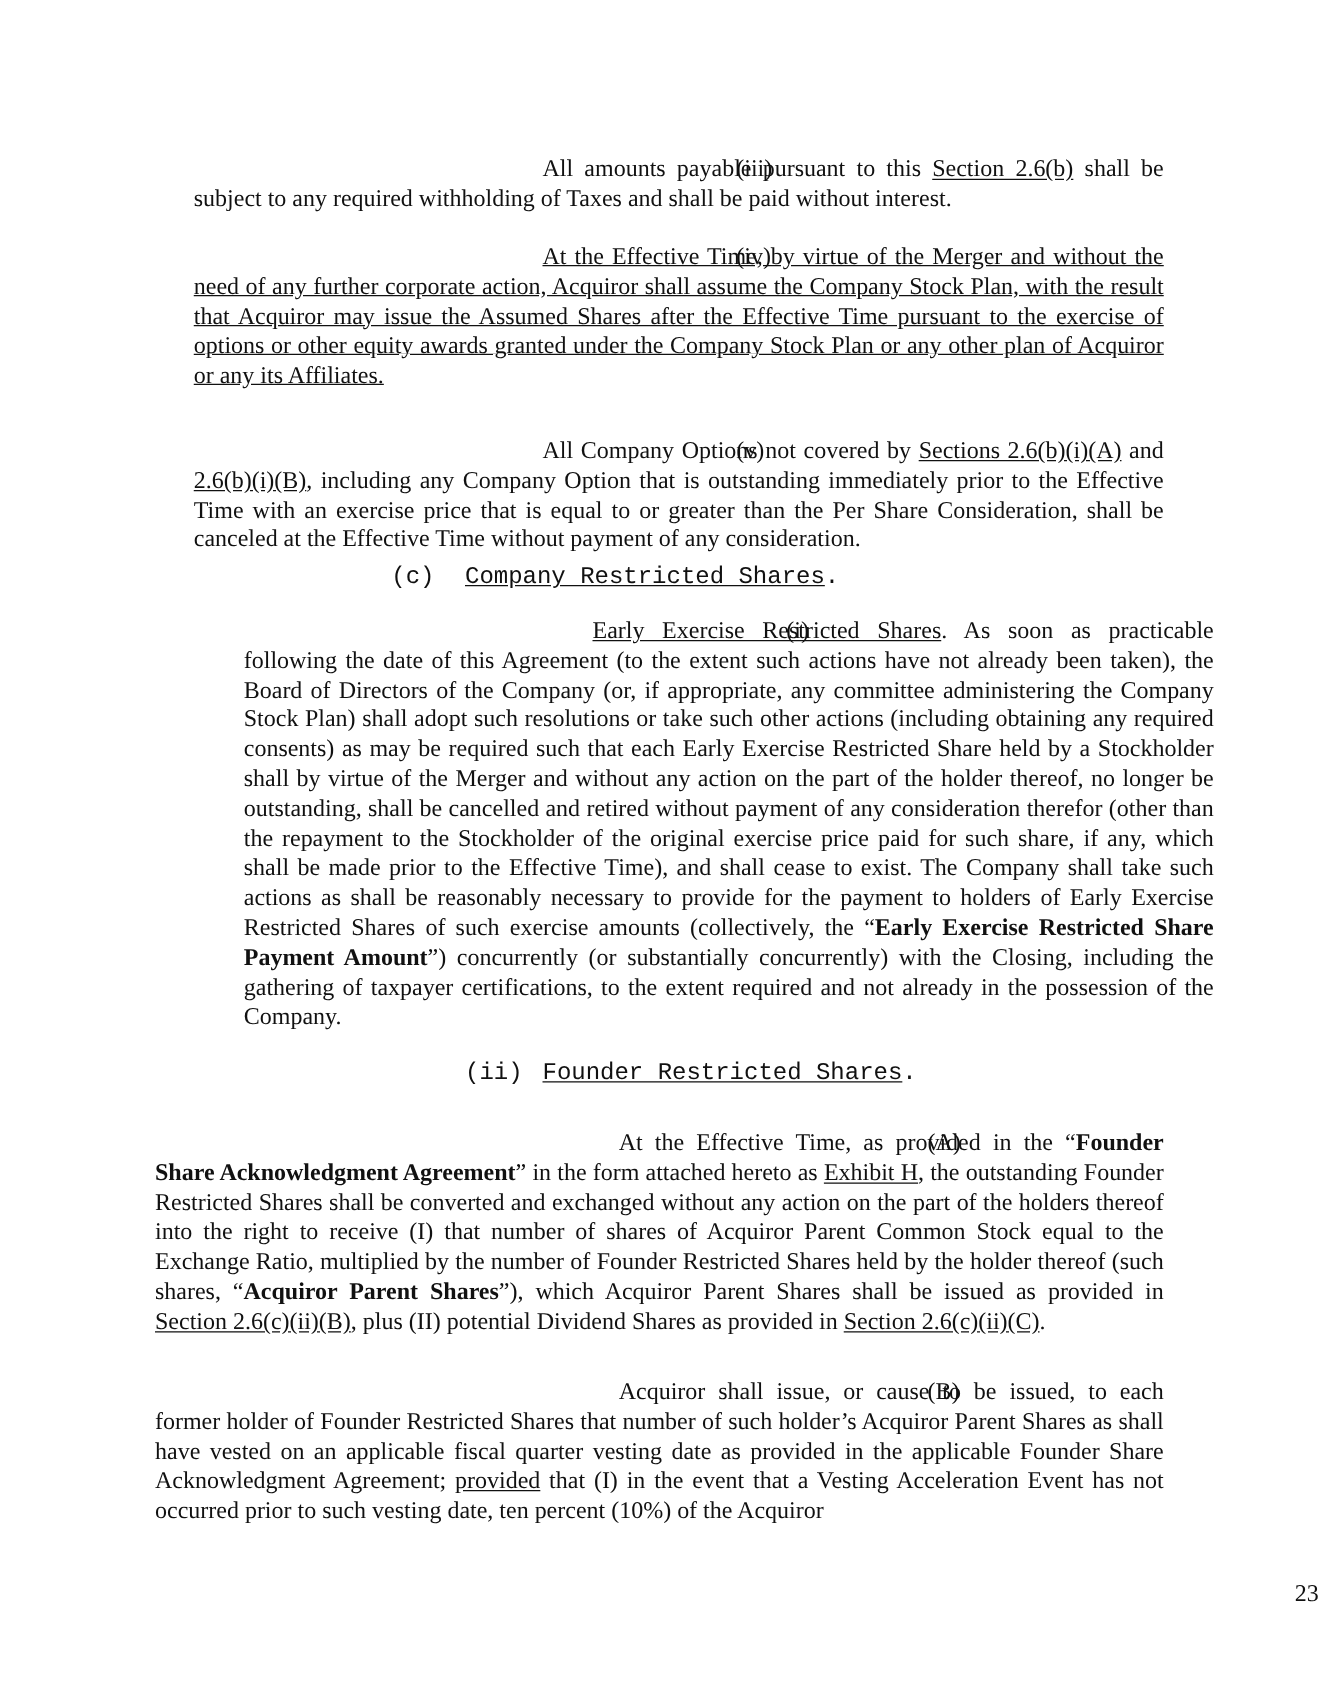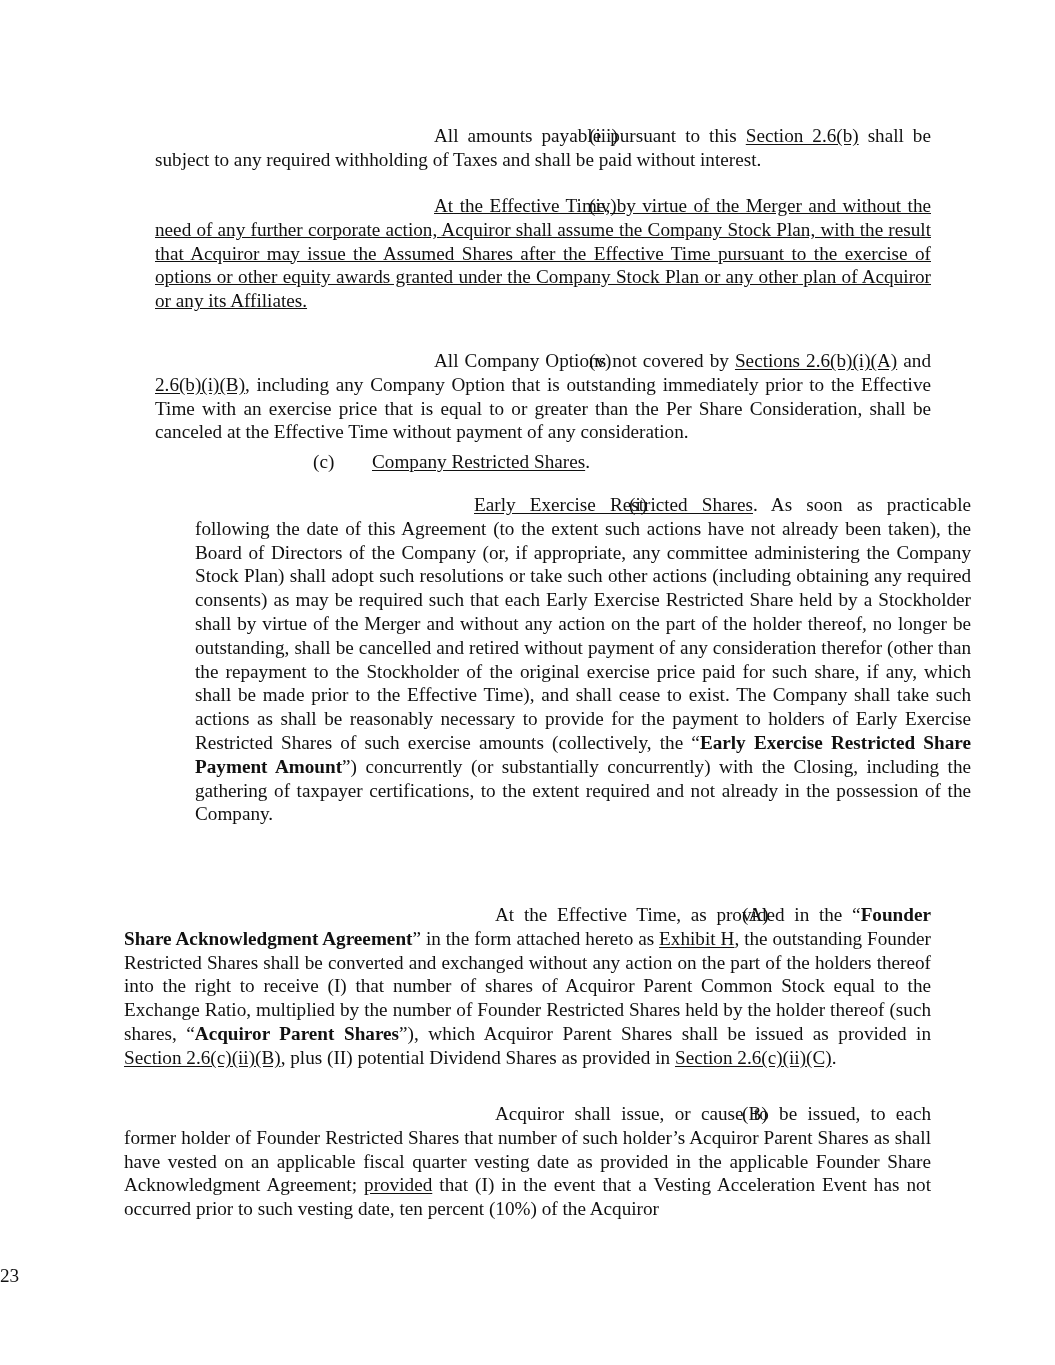--- a/index.html
+++ b/index.html
@@ -13,24 +13,24 @@
       font-size: 19.2px;
       line-height: 23.8px;
       text-align: justify;
       text-align-last: left;
     }
     .p-narrow { left: 155px; width: 776px; }
     .p-wide { left: 124px; width: 807px; }
     .u { text-decoration: underline; text-underline-offset: 2px; }
     .b { font-weight: bold; }
     .lbl { display: inline-block; }
-    .heading { position: absolute; font-size: 19.2px; line-height: 23.8px; }
+    .heading { position: absolute; font-size: 19.2px; line-height: 23.8px; font-family: Liberation Mono, monospace; }
     .pagenum {
       position: absolute; left: 0; width: 1055px; top: 1264px;
-      text-align: left; font-size: 19.2px; line-height: 23.8px;
+      text-align: right; font-size: 19.2px; line-height: 23.8px;
     }
   </style>
 </head>
 <body>
 
 <div class="page">
 
   <div class="para p-narrow" style="top:124px; text-indent:217px;">
     <span class="lbl" style="width:62px;">(iii)</span><span>All amounts payable pursuant to this </span><span class="u">Section 2.6(b)</span><span> shall be subject to any required withholding of Taxes and shall be paid without interest.</span>
   </div>
@@ -44,20 +44,23 @@
   </div>
 
   <div class="heading" style="left:313px; top:450px;">
     <span class="lbl" style="width:59px;">(c)</span><span class="u">Company Restricted Shares</span><span>.</span>
   </div>
 
   <div class="para p-narrow" style="top:493px; text-indent:217px;margin-left:40px;">
     <span class="lbl" style="width:62px;">(i)</span><span class="u">Early Exercise Restricted Shares</span><span>.  As soon as practicable following the date of this Agreement (to the extent such actions have not already been taken), the Board of Directors of the Company (or, if appropriate, any committee administering the Company Stock Plan) shall adopt such resolutions or take such other actions (including obtaining any required consents) as may be required such that each Early Exercise Restricted Share held by a Stockholder shall by virtue of the Merger and without any action on the part of the holder thereof, no longer be outstanding, shall be cancelled and retired without payment of any consideration therefor (other than the repayment to the Stockholder of the original exercise price paid for such share, if any, which shall be made prior to the Effective Time), and shall cease to exist.  The Company shall take such actions as shall be reasonably necessary to provide for the payment to holders of Early Exercise Restricted Shares of such exercise amounts (collectively, the “</span><span class="b">Early Exercise Restricted Share Payment Amount</span><span>”) concurrently (or substantially concurrently) with the Closing, including the gathering of taxpayer certifications, to the extent required and not already in the possession of the Company.</span>
   </div>
 
+  <div class="heading" style="left:372px; top:847px;">
+    <span class="lbl" style="width:62px;">(ii)</span><span class="u">Founder Restricted Shares</span><span>.</span>
+  </div>
 
   <div class="para p-wide" style="top:903px; text-indent:309px;">
     <span class="lbl" style="width:62px;">(A)</span><span>At the Effective Time, as provided in the “</span><span class="b">Founder Share Acknowledgment Agreement</span><span>” in the form attached hereto as </span><span class="u">Exhibit H</span><span>, the outstanding Founder Restricted Shares shall be converted and exchanged without any action on the part of the holders thereof into the right to receive (I) that number of shares of Acquiror Parent Common Stock equal to the Exchange Ratio, multiplied by the number of Founder Restricted Shares held by the holder thereof (such shares, “</span><span class="b">Acquiror Parent Shares</span><span>”), which Acquiror Parent Shares shall be issued as provided in </span><span class="u">Section 2.6(c)(ii)(B)</span><span>, plus (II) potential Dividend Shares as provided in </span><span class="u">Section 2.6(c)(ii)(C)</span><span>.</span>
   </div>
 
   <div class="para p-wide" style="top:1102px; text-indent:309px;">
     <span class="lbl" style="width:62px;">(B)</span><span>Acquiror shall issue, or cause to be issued, to each former holder of Founder Restricted Shares that number of such holder’s Acquiror Parent Shares as shall have vested on an applicable fiscal quarter vesting date as provided in the applicable Founder Share Acknowledgment Agreement; </span><span class="u">provided</span><span> that (I) in the event that a Vesting Acceleration Event has not occurred prior to such vesting date, ten percent (10%) of the Acquiror</span>
   </div>
 
   <div class="pagenum">23</div>

